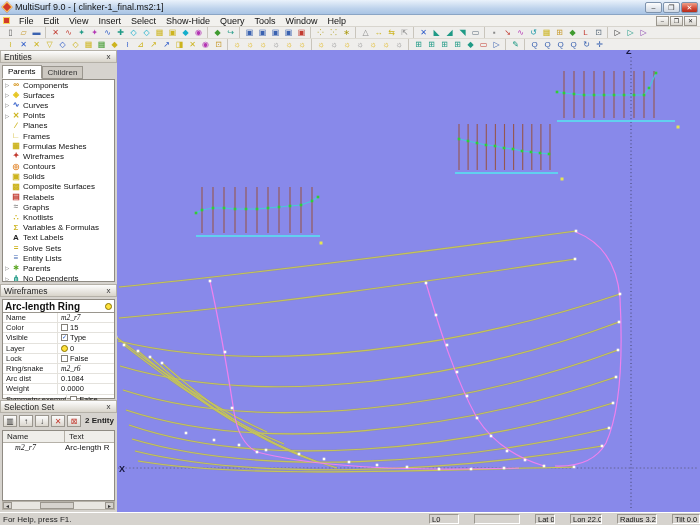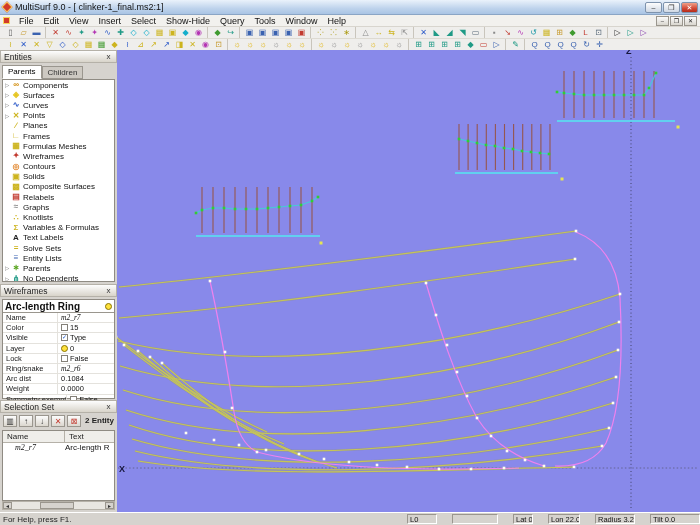--- a/index.html
+++ b/index.html
@@ -645,17 +645,17 @@
       </svg></div>
 
   <div id="statusbar">
     <span id="status-msg">For Help, press F1.</span>
     <span id="status-fields" style="display:flex;gap:15px;text-decoration:underline;">
         <span class="sfield" style="width: 30px;">L0</span>
         <span class="sfield" style="width: 46px;"></span>
         <span class="sfield" style="width: 20px;">Lat 0.0</span>
         <span class="sfield" style="width: 32px;">Lon 22.0</span>
         <span class="sfield" style="width: 40px;">Radius 3.27</span>
-        <span class="sfield" style="width: 50px;">Tilt 0.0</span>
+        <span class="sfield" style="width: 28px;">Tilt 0.0</span>
       </span>
   </div>
 
 </div>
 
 </body></html>

